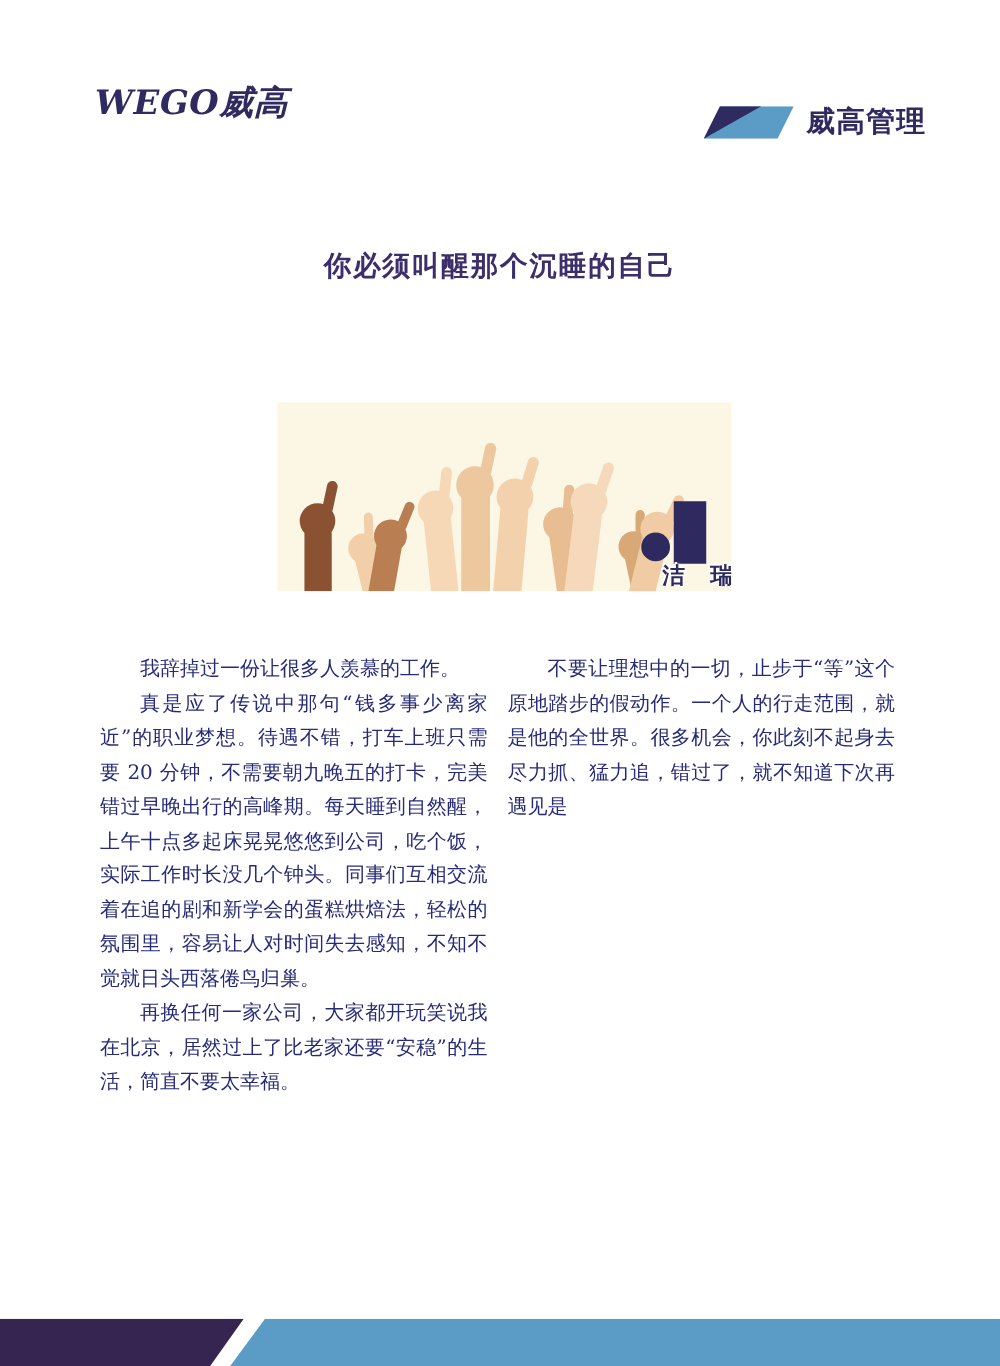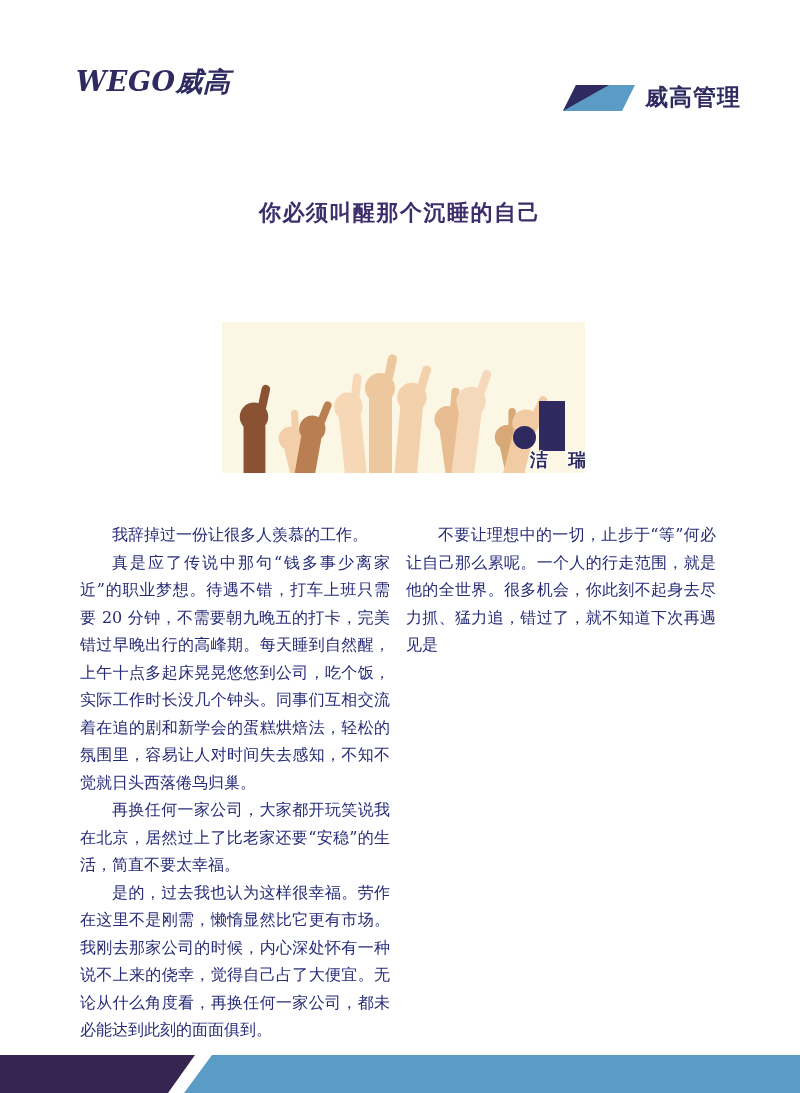--- a/index.html
+++ b/index.html
@@ -108,24 +108,23 @@
     <div class="brand-dot"></div>
     <div class="brand-bar"></div>
     <div class="brand-name">洁 瑞</div>
   </div>
 
   <div class="columns">
     <div class="col">
       <p>我辞掉过一份让很多人羡慕的工作。</p>
       <p>真是应了传说中那句“钱多事少离家近”的职业梦想。待遇不错，打车上班只需要 20 分钟，不需要朝九晚五的打卡，完美错过早晚出行的高峰期。每天睡到自然醒，上午十点多起床晃晃悠悠到公司，吃个饭，实际工作时长没几个钟头。同事们互相交流着在追的剧和新学会的蛋糕烘焙法，轻松的氛围里，容易让人对时间失去感知，不知不觉就日头西落倦鸟归巢。</p>
       <p>再换任何一家公司，大家都开玩笑说我在北京，居然过上了比老家还要“安稳”的生活，简直不要太幸福。</p>
-      <p>是的，过去我也认为这样很幸福。劳作在这里不是刚需，懒惰显然比它更有市场。我刚去那家公司的时候，内心深处怀有一种说不上来的侥幸，觉得自己占了大便宜。无论从什么角度看，再换任何一家公司，都未必能达到此刻的面面俱到。</p>
     </div>
     <div class="col">
-      <p>不要让理想中的一切，止步于“等”何必让自己那么累呢。一个人的行走范围，就是他的全世界。很多机会，你此刻不起身去尽力抓、猛力追，错过了，就不知道下次再遇见是</p>
+      <p>不要让理想中的一切，止步于“等”这个原地踏步的假动作。一个人的行走范围，就是他的全世界。很多机会，你此刻不起身去尽力抓、猛力追，错过了，就不知道下次再遇见是</p>
     </div>
   </div>
 
   <div class="footer-band">
     <svg width="800" height="38" viewBox="0 0 800 38" aria-hidden="true">
       <polygon points="0,0 195,0 168,38 0,38" fill="#372551"></polygon>
       <polygon points="212,0 800,0 800,38 184,38" fill="#5b9cc6"></polygon>
     </svg>
   </div>
 

